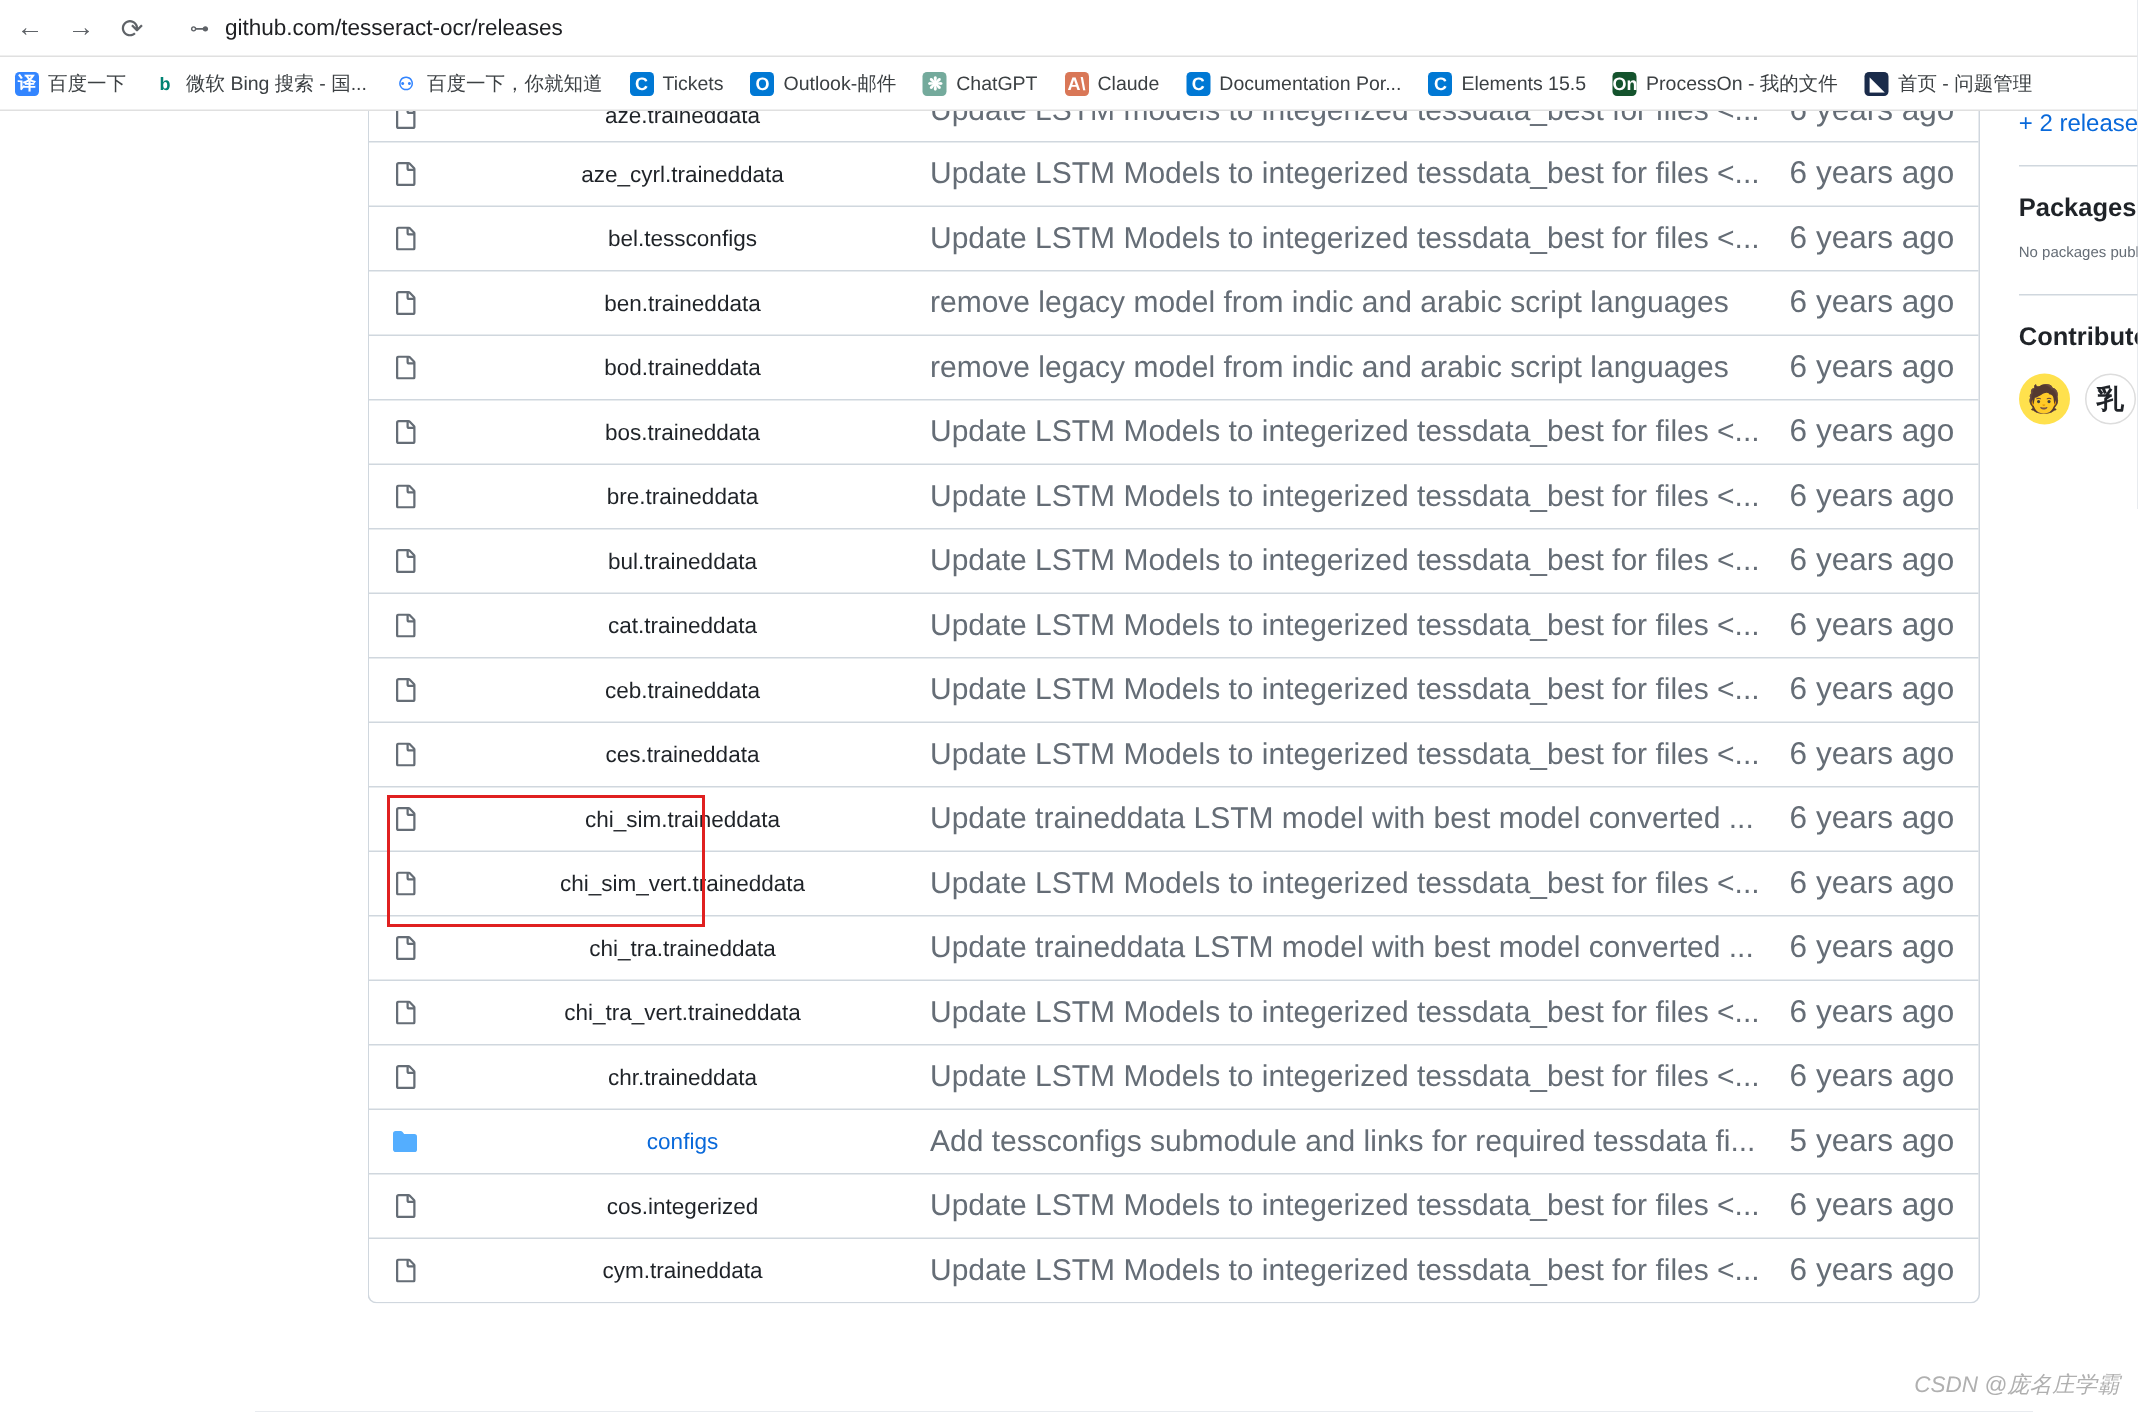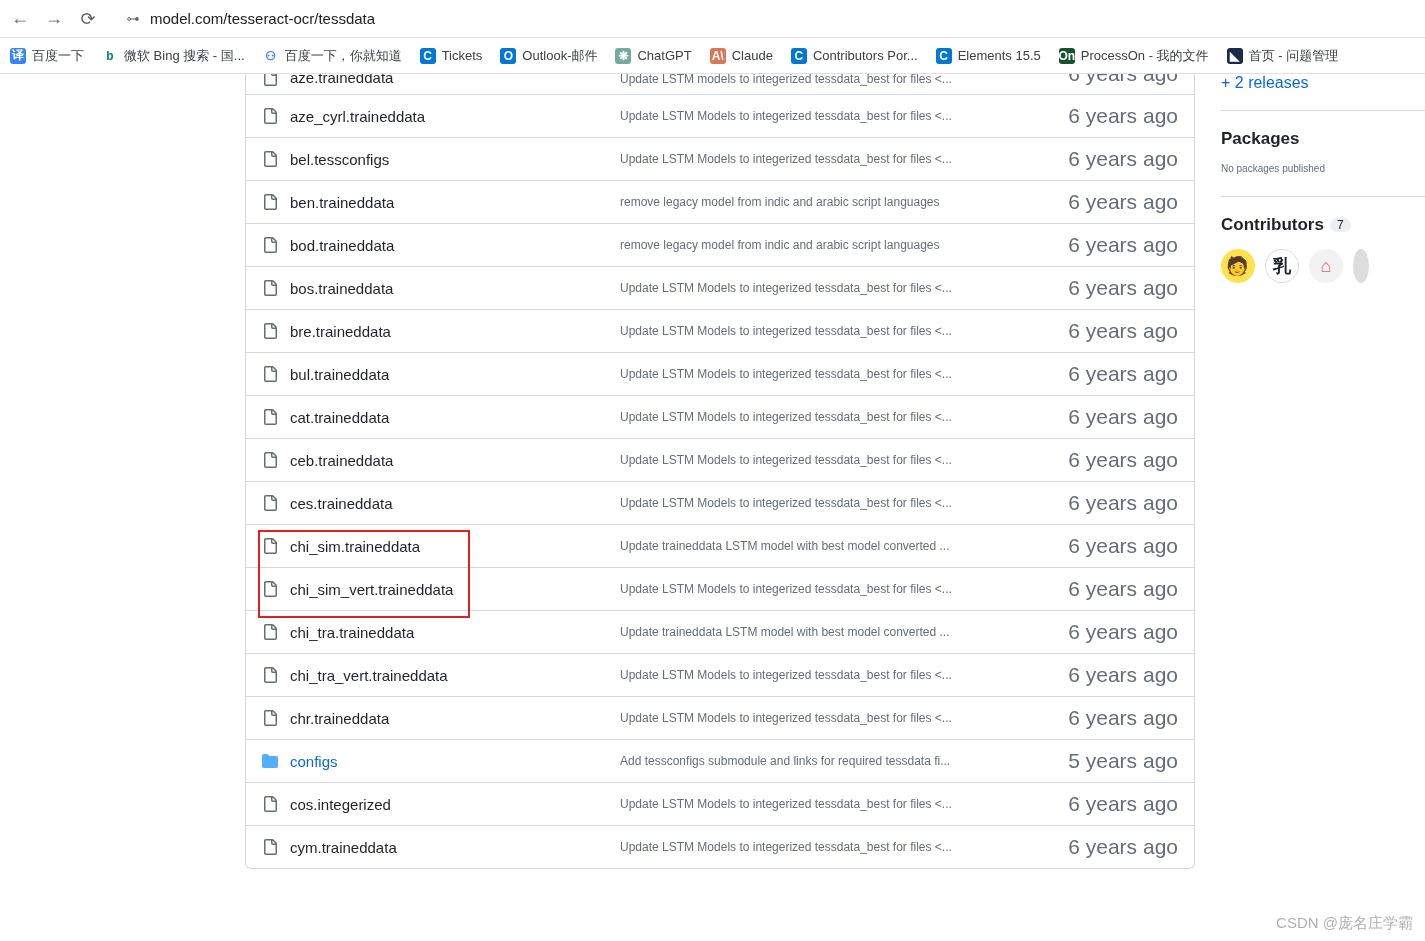--- a/index.html
+++ b/index.html
@@ -10,47 +10,47 @@
 .url-box { flex: 1; background: #fff; border-radius: 20px; padding: 4px 12px; display: flex; align-items: center; gap: 8px; color: #202124; font-size: 15px; }
 .url-text { color: #202124; }
 .bookmarks { display: flex; align-items: center; gap: 18px; padding: 8px 10px; border-bottom: 1px solid #e0e0e0; height: 36px; overflow: hidden; }
 .bm-item { display: flex; align-items: center; gap: 6px; color: #3c4043; font-size: 13px; white-space: nowrap; cursor: pointer; }
 .bm-icon { width: 16px; height: 16px; display: flex; align-items: center; justify-content: center; font-size: 12px; font-weight: bold; border-radius: 3px; }
 .content { display: flex; padding: 0 0 0 245px; }
 .main { flex: 1; }
 .file-table { border: 1px solid #d0d7de; border-top: none; border-radius: 0 0 6px 6px; }
 .file-row { display: flex; align-items: center; padding: 8px 16px; border-top: 1px solid #d0d7de; height: 43px; }
 .file-icon { width: 16px; height: 16px; margin-right: 12px; flex-shrink: 0; }
-.file-name { width: 330px; flex-shrink: 0; }
+.file-name { width: 330px; flex-shrink: 0; text-align: center; }
 .file-name a { color: #1f2328; text-decoration: none; cursor: pointer; font-size: 15px; }
 .folder-link { color: #0969da !important; }
-.commit-msg { flex: 1; color: #656d76; font-size: 12px; overflow: hidden; text-overflow: ellipsis; white-space: nowrap; padding-right: 20px; cursor: pointer; }
+.commit-msg { flex: 1; color: #656d76; font-size: 20px; overflow: hidden; text-overflow: ellipsis; white-space: nowrap; padding-right: 20px; cursor: pointer; }
 .file-age { color: #656d76; font-size: 21px; text-align: right; white-space: nowrap; }
 .highlight-box { position: absolute; border: 2.5px solid #e02020; pointer-events: none; left: 258px; top: 530px; width: 212px; height: 88px; }
 .sidebar { width: 230px; padding: 0 0 0 26px; flex-shrink: 0; }
 .sb-link { color: #0969da; font-size: 16px; cursor: pointer; display: block; margin-bottom: 18px; }
 .sb-heading { font-size: 17px; font-weight: 600; margin: 18px 0 14px; display: flex; align-items: center; gap: 6px; }
 .sb-text { color: #656d76; font-size: 10px; }
 .counter { background: #d0d7de66; border-radius: 10px; padding: 0 7px; font-size: 12px; font-weight: 500; color: #1f2328; }
 .avatars { display: flex; gap: 10px; margin-top: 12px; }
 .avatar { width: 34px; height: 34px; border-radius: 50%; display: flex; align-items: center; justify-content: center; font-size: 18px; }
-.watermark { position: fixed; bottom: 8px; right: 12px; color: #b0b0b0; font-size: 15px; }
+.watermark { position: fixed; bottom: 8px; right: 12px; color: #b0b0b0; font-size: 15px; font-style: italic; }
 .file-svg { fill: #656d76; }
 .folder-svg { fill: #54aeff; }
 </style>
 </head>
 <body>
 
 <div class="browser-bar">
   <div class="nav-btn">←</div>
   <div class="nav-btn">→</div>
   <div class="nav-btn">⟳</div>
   <div class="url-box">
     <span class="site-chip">⊶</span>
-    <span class="url-text">model.com/tesseract-ocr/tessdata</span>
+    <span class="url-text">github.com/tesseract-ocr/releases</span>
   </div>
 </div>
 
 <div class="bookmarks" id="bookmarks">
     <div class="bm-item">
       <span class="bm-icon" style="background:#3385ff;color:#fff">译</span>
       <span>百度一下</span>
     </div>
     <div class="bm-item">
       <span class="bm-icon" style="background:#fff;color:#008373">b</span>
@@ -71,21 +71,21 @@
     <div class="bm-item">
       <span class="bm-icon" style="background:#74aa9c;color:#fff">❋</span>
       <span>ChatGPT</span>
     </div>
     <div class="bm-item">
       <span class="bm-icon" style="background:#d97757;color:#fff">A\</span>
       <span>Claude</span>
     </div>
     <div class="bm-item">
       <span class="bm-icon" style="background:#0078d4;color:#fff">C</span>
-      <span>Contributors Por...</span>
+      <span>Documentation Por...</span>
     </div>
     <div class="bm-item">
       <span class="bm-icon" style="background:#0078d4;color:#fff">C</span>
       <span>Elements 15.5</span>
     </div>
     <div class="bm-item">
       <span class="bm-icon" style="background:#14532d;color:#fff">On</span>
       <span>ProcessOn - 我的文件</span>
     </div>
     <div class="bm-item">

